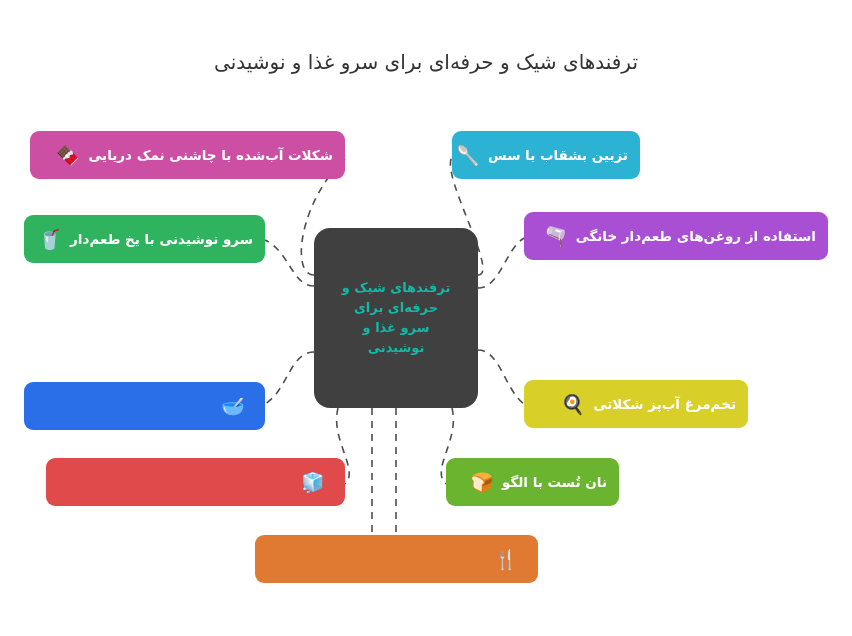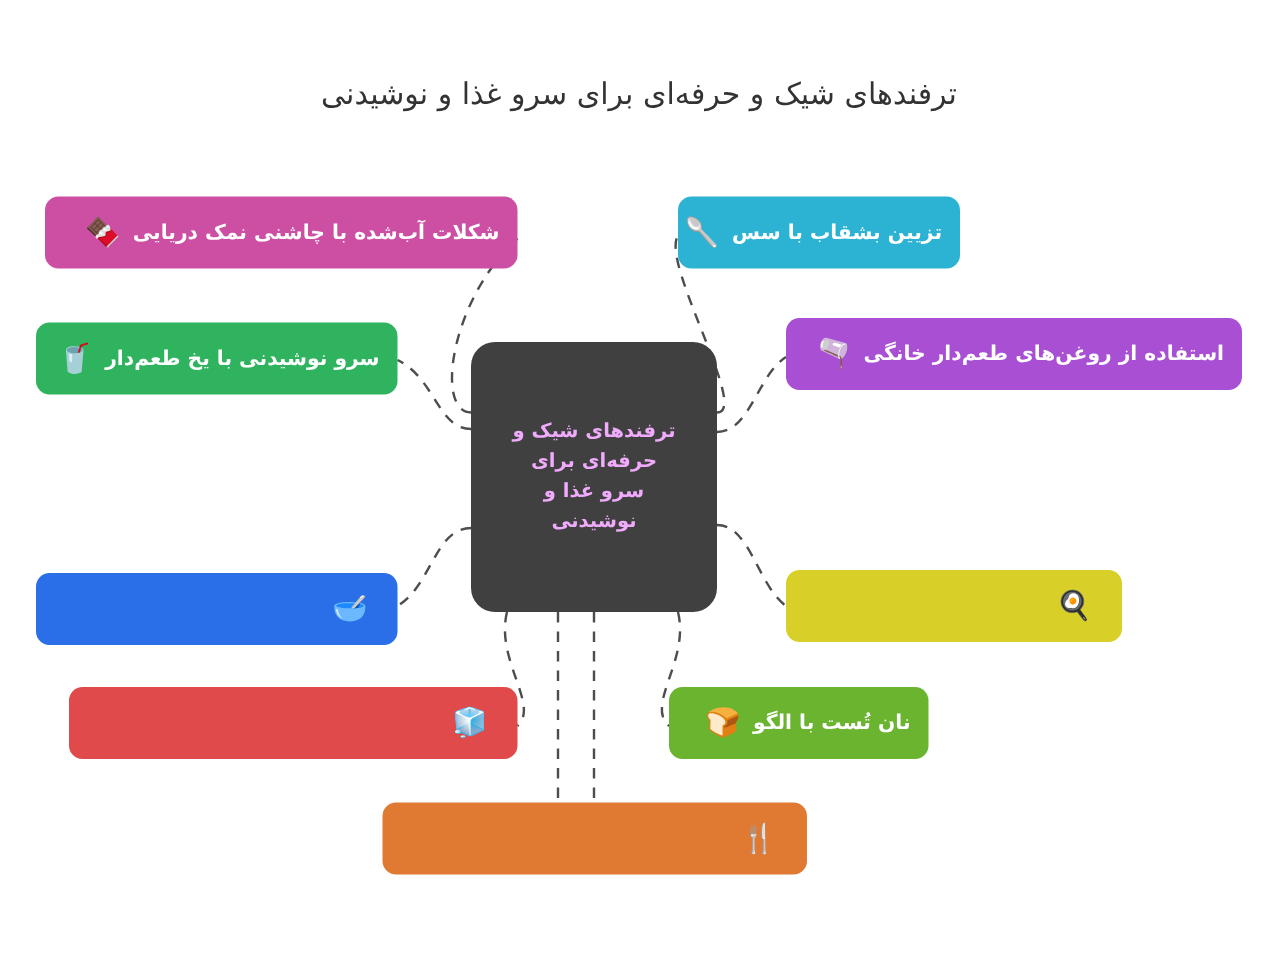--- a/index.html
+++ b/index.html
@@ -46,21 +46,21 @@
     width: 164px;
     height: 180px;
     background: #404040;
     border-radius: 16px;
     display: flex;
     align-items: center;
     justify-content: center;
     box-sizing: border-box;
   }
   .center-label {
-    color: #f0abfc;
+    color: #14b8a6;
     font-size: 13px;
     line-height: 1.55;
     text-align: center;
     direction: rtl;
     font-weight: bold;
     padding: 0 12px;
     white-space: pre-line;
   }
   .node {
     position: absolute;
@@ -133,19 +133,20 @@
     </div>
     <div class="node" style="left: 452px; top: 131px; width: 188px; background: rgb(44, 179, 212);">
       <span class="label">تزیین بشقاب با سس</span>
       <span class="emoji">🥄</span>
     </div>
     <div class="node" style="left: 524px; top: 212px; width: 304px; background: rgb(168, 79, 212);">
       <span class="label">استفاده از روغن‌های طعم‌دار خانگی</span>
       <span class="emoji">🫗</span>
     </div>
     <div class="node" style="left: 524px; top: 380px; width: 224px; background: rgb(216, 207, 40);">
+      <span class="label">تخم‌مرغ آب‌پز شکلاتی</span>
       <span class="emoji">🍳</span>
     </div>
     <div class="node" style="left: 446px; top: 458px; width: 173px; background: rgb(106, 180, 47);">
       <span class="label">نان تُست با الگو</span>
       <span class="emoji">🍞</span>
     </div>
   </div>
 
 </body></html>

